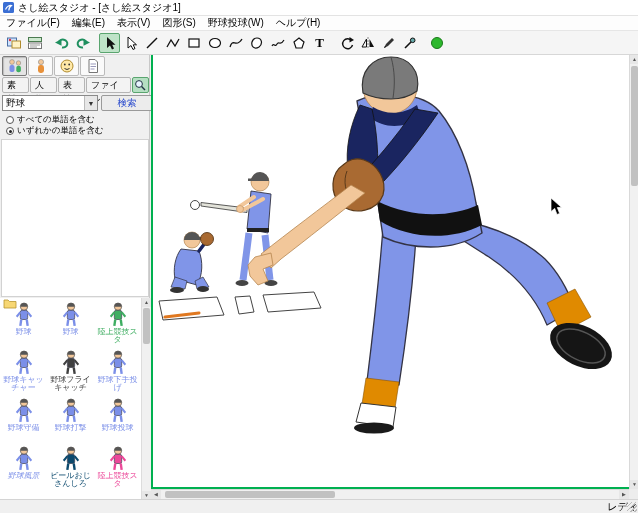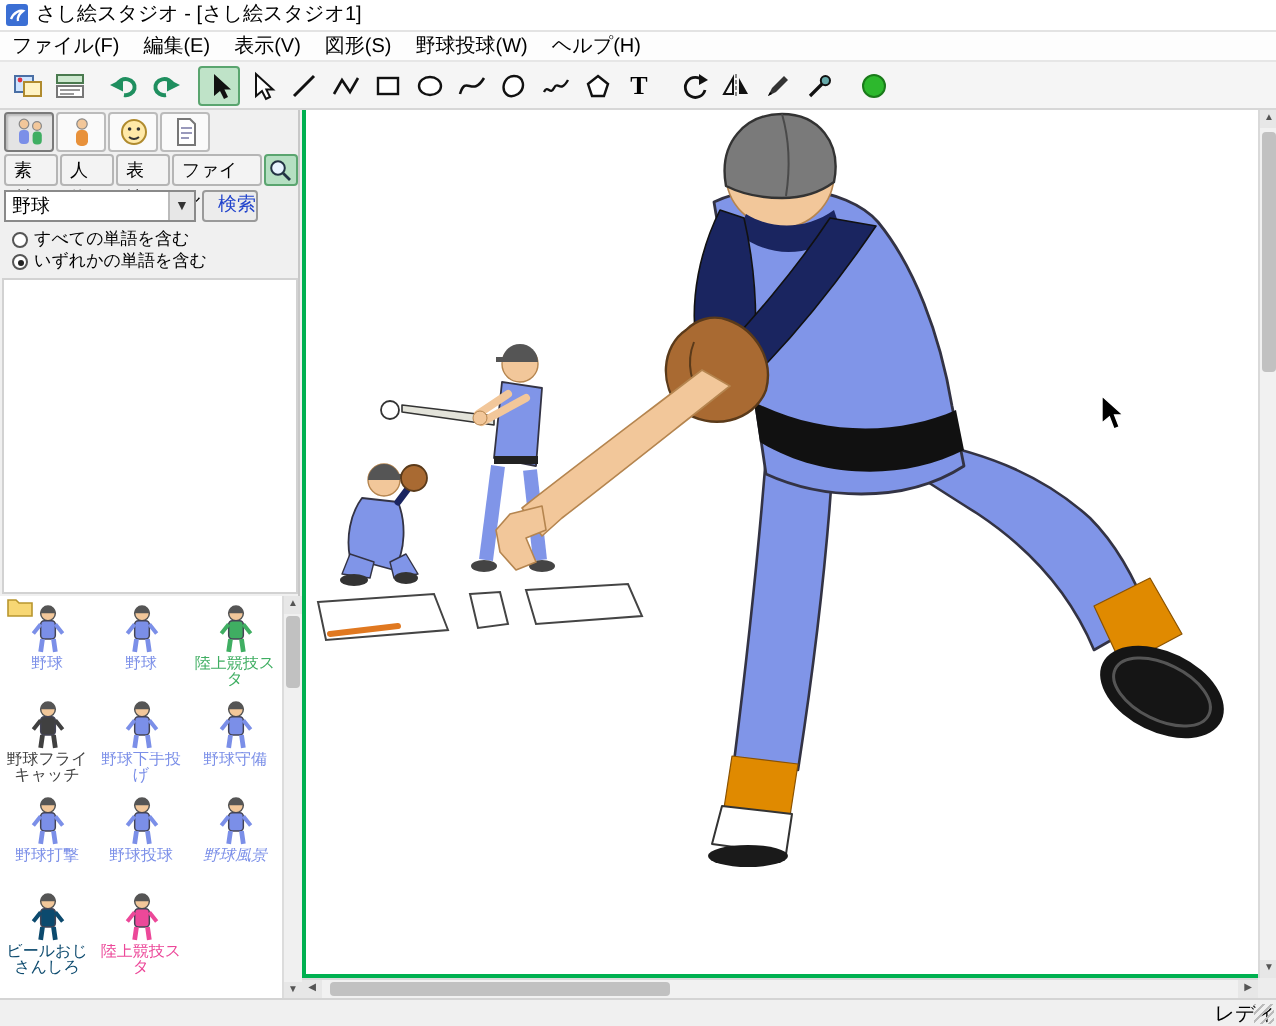--- a/index.html
+++ b/index.html
@@ -46,22 +46,22 @@
     border:1px solid #b5b5b5; border-radius:2px; }
   .tabbtn.search { background:#b5dfc2; border-color:#5aa56f; width:18px; padding:0;
     display:flex; align-items:center; justify-content:center; }
   .tabbtn.search svg { width:12px; height:12px; }
   .searchrow { left:2px; top:40px; display:flex; }
   .combo { width:96px; height:16px; background:#fff; border:1px solid #8a8a8a;
     display:flex; align-items:center; }
   .combo .val { flex:1; font-size:9.5px; padding-left:3px; }
   .combo .drop { width:13px; height:100%; background:#e7e7e7; border-left:1px solid #bbb;
     font-size:7px; display:flex; align-items:center; justify-content:center; color:#333; }
-  .srchbtn { width:28px; height:16px; margin-left:3px; background:#ececec; border:1px solid #9a9a9a;
-    border-radius:2px; font-size:9.5px; line-height:13px; text-align:right; color:#2244cc; }
+  .srchbtn { width:52px; height:16px; margin-left:3px; background:#ececec; border:1px solid #9a9a9a;
+    border-radius:2px; font-size:9.5px; line-height:13px; text-align:center; color:#2244cc; }
   .radiorow { left:6px; display:flex; align-items:center; gap:3px; }
   .radio { width:8px; height:8px; border:1px solid #555; border-radius:50%; background:#fff; position:relative; flex:none; }
   .radio.on::after { content:""; position:absolute; left:1.5px; top:1.5px; width:3.5px; height:3.5px;
     border-radius:50%; background:#222; }
   .radiolbl { font-size:8.5px; }
   .resultbox { left:1px; top:84px; width:148px; height:158px; background:#fff; border:1px solid #d2d2d2; }
 
   
   .clipwrap { left:0; top:243px; width:150px; height:202px; background:#fff; overflow:hidden; }
   .clipgrid { position:absolute; left:0; top:0; width:141px; display:flex; flex-wrap:wrap; }
@@ -325,20 +325,33 @@
       <svg class="mini" viewBox="0 0 24 28">
         <circle cx="12" cy="6" r="4" fill="#f2c79a" stroke="#555" stroke-width="0.8"></circle>
         <path d="M12 2 A4 4 0 0 1 16 6 L8 6 A4 4 0 0 1 12 2 Z" fill="#555"></path>
         <rect x="8" y="10" width="8" height="10" rx="2" fill="currentColor" stroke="#445" stroke-width="0.8"></rect>
         <path d="M9 20 L8 27 M15 20 L16 27" stroke="currentColor" stroke-width="2.6"></path>
         <path d="M8 12 L4 17 M16 12 L20 17" stroke="currentColor" stroke-width="2.2"></path>
       </svg>
 
     </div>
     <div class="thumb-label">陸上競技スタ</div>
+  </div>
+        <div class="cell" style="color: rgb(123, 143, 232);">
+    <div class="thumbbox">
+      <svg class="mini" viewBox="0 0 24 28">
+        <circle cx="12" cy="6" r="4" fill="#f2c79a" stroke="#555" stroke-width="0.8"></circle>
+        <path d="M12 2 A4 4 0 0 1 16 6 L8 6 A4 4 0 0 1 12 2 Z" fill="#555"></path>
+        <rect x="8" y="10" width="8" height="10" rx="2" fill="currentColor" stroke="#445" stroke-width="0.8"></rect>
+        <path d="M9 20 L8 27 M15 20 L16 27" stroke="currentColor" stroke-width="2.6"></path>
+        <path d="M8 12 L4 17 M16 12 L20 17" stroke="currentColor" stroke-width="2.2"></path>
+      </svg>
+
+    </div>
+    <div class="thumb-label">野球キャッチャー</div>
   </div>
         <div class="cell" style="color: #404040; font-family: Liberation Serif, serif;">
     <div class="thumbbox">
       <svg class="mini" viewBox="0 0 24 28">
         <circle cx="12" cy="6" r="4" fill="#f2c79a" stroke="#555" stroke-width="0.8"></circle>
         <path d="M12 2 A4 4 0 0 1 16 6 L8 6 A4 4 0 0 1 12 2 Z" fill="#555"></path>
         <rect x="8" y="10" width="8" height="10" rx="2" fill="currentColor" stroke="#445" stroke-width="0.8"></rect>
         <path d="M9 20 L8 27 M15 20 L16 27" stroke="currentColor" stroke-width="2.6"></path>
         <path d="M8 12 L4 17 M16 12 L20 17" stroke="currentColor" stroke-width="2.2"></path>
       </svg>

